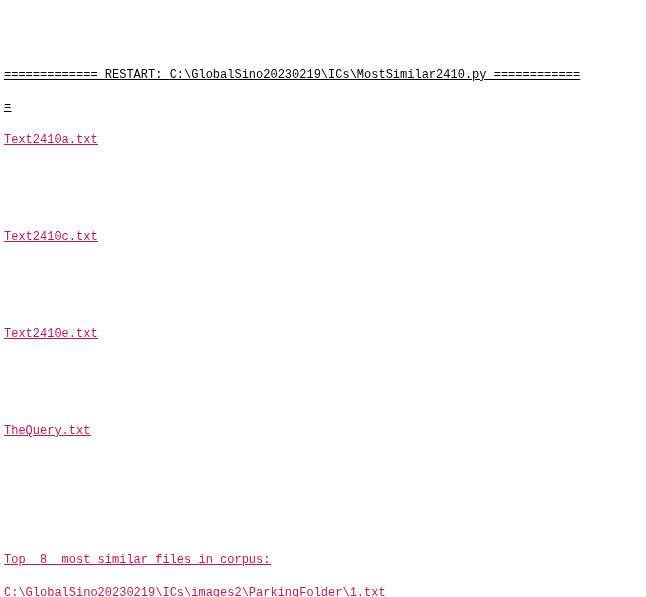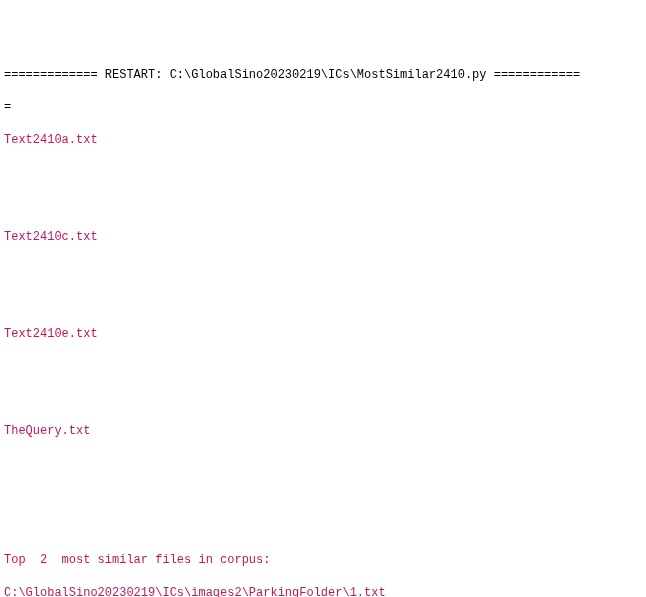--- a/index.html
+++ b/index.html
@@ -1,15 +1,15 @@
 <!DOCTYPE html>
 <html><head>
 <meta charset="utf-8">
 <style>
-  * { margin: 0; padding: 0; box-sizing: border-box; }
+  * { margin: 0; padding: 0; box-sizing: border-box; text-decoration: underline; }
   body {
     font-family: "Courier New", monospace;
     font-size: 12px;
     line-height: 1.35;
     background: #ffffff;
     color: #000000;
     padding: 2px 4px;
     white-space: pre-wrap;
     word-wrap: break-word;
     width: 646px;
@@ -31,21 +31,21 @@
 <div class="output-blue">Text2410c.txt</div>
 <div class="blank"></div>
 <div class="blank"></div>
 <div class="output-blue">Text2410e.txt</div>
 <div class="blank"></div>
 <div class="blank"></div>
 <div class="output-blue">TheQuery.txt</div>
 <div class="blank"></div>
 <div class="blank"></div>
 <div class="blank"></div>
-<div class="output-blue">Top  2  most similar files in corpus:</div>
+<div class="output-blue">Top  8  most similar files in corpus:</div>
 <div class="output-blue">C:\GlobalSino20230219\ICs\images2\ParkingFolder\1.txt</div>
 
 
 
 
 
 
 
 
 

